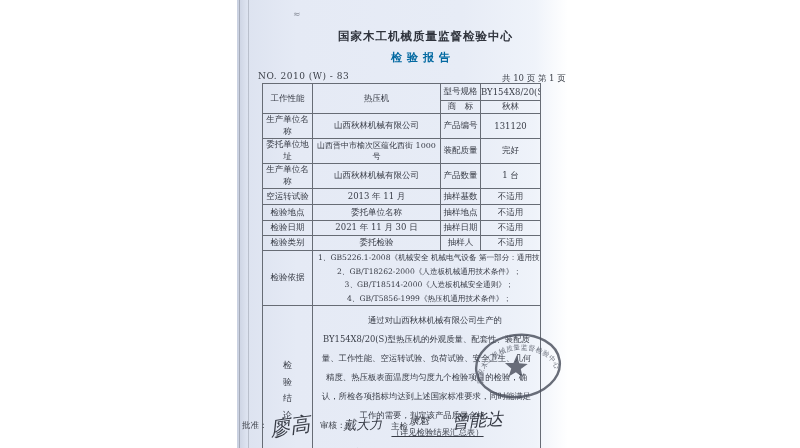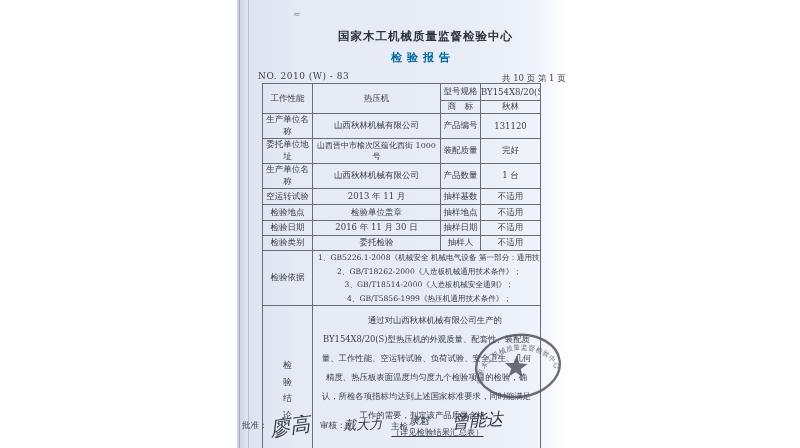--- a/index.html
+++ b/index.html
@@ -92,27 +92,27 @@
     <td>1 台</td>
   </tr>
   <tr style="height:16px">
     <td class="lbl">空运转试验</td>
     <td>2013 年 11 月</td>
     <td class="lbl">抽样基数</td>
     <td>不适用</td>
   </tr>
   <tr style="height:16px">
     <td class="lbl">检验地点</td>
-    <td>检验单位盖章</td>
+    <td>委托单位名称</td>
     <td class="lbl">抽样地点</td>
     <td>不适用</td>
   </tr>
   <tr style="height:15px">
     <td class="lbl">检验日期</td>
-    <td>2016 年 11 月 30 日</td>
+    <td>2021 年 11 月 30 日</td>
     <td class="lbl">抽样日期</td>
     <td>不适用</td>
   </tr>
   <tr style="height:15px">
     <td class="lbl">检验类别</td>
     <td>委托检验</td>
     <td class="lbl">抽样人</td>
     <td>不适用</td>
   </tr>
   <tr style="height:55px">

